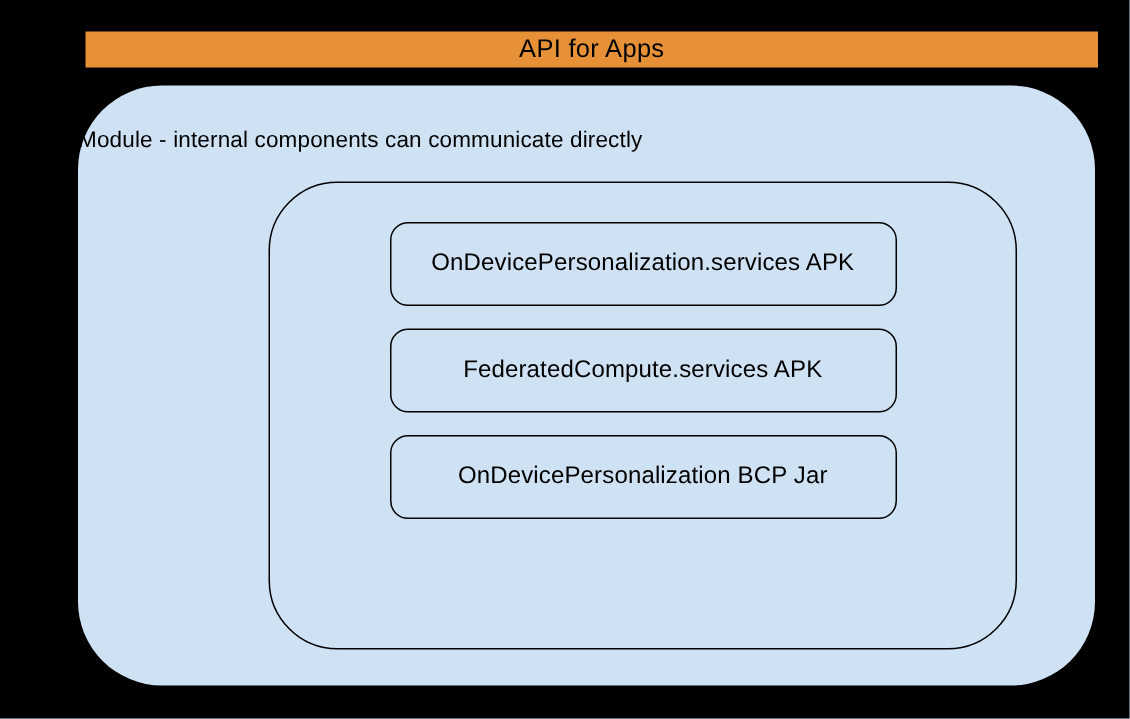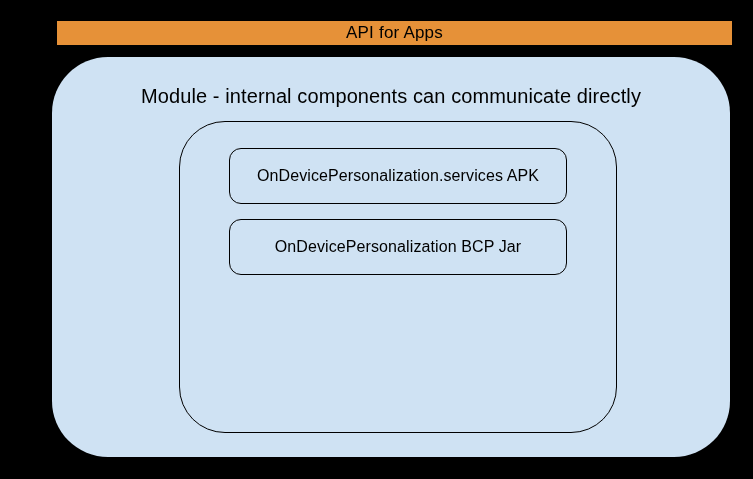--- a/index.html
+++ b/index.html
@@ -40,29 +40,28 @@
     width: 678px;
     height: 400px;
     background: var(--module-fill, #CFE2F3);
     border-radius: 56px;
   }
   .module-title {
     position: absolute;
     top: 28px;
     left: 0;
     right: 0;
-    text-align: center;
-    font-size: 20px;
+    font-size: 15px;
     letter-spacing: 0.1px;
   }
   .components-group {
     position: absolute;
     left: 127px;
     top: 64px;
-    width: 438px;
+    width: 499px;
     height: 312px;
     box-sizing: border-box;
     border: 1.6px solid var(--outline, #000000);
     border-radius: 46px;
     display: flex;
     flex-direction: column;
     align-items: center;
     padding-top: 26px;
     gap: 15px;
   }
@@ -92,20 +91,23 @@
   <div class="module">
 
     <div class="module-title">Module - internal components can communicate directly</div>
 
     <div class="components-group">
 
       <div class="component-box">
         <span>OnDevicePersonalization.services APK</span>
       </div>
 
+      <div class="component-box">
+        <span>FederatedCompute.services APK</span>
+      </div>
 
       <div class="component-box">
         <span>OnDevicePersonalization BCP Jar</span>
       </div>
 
 
     </div>
   </div>
 </div>
 

